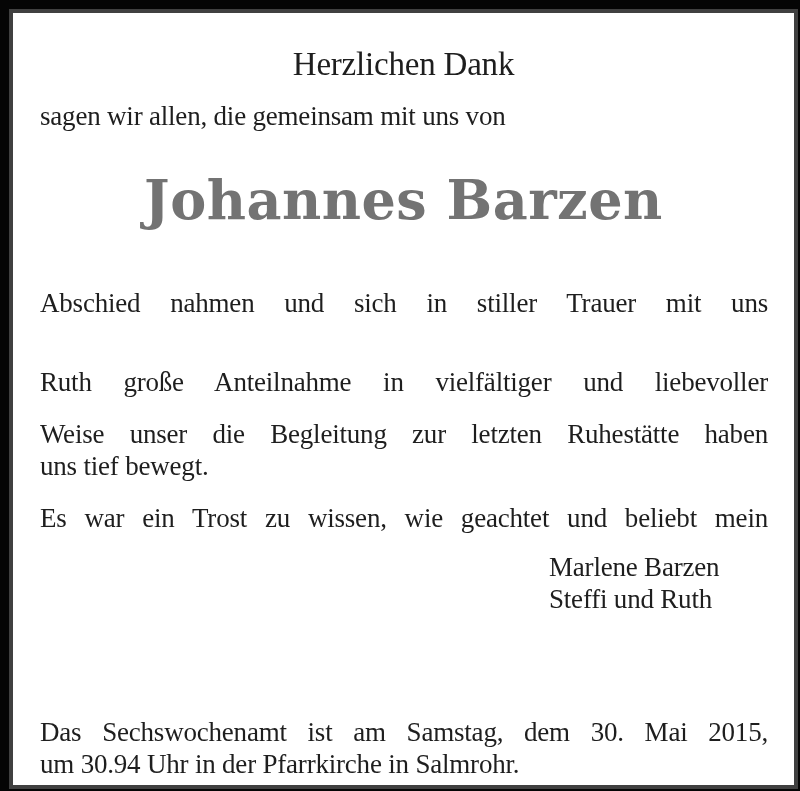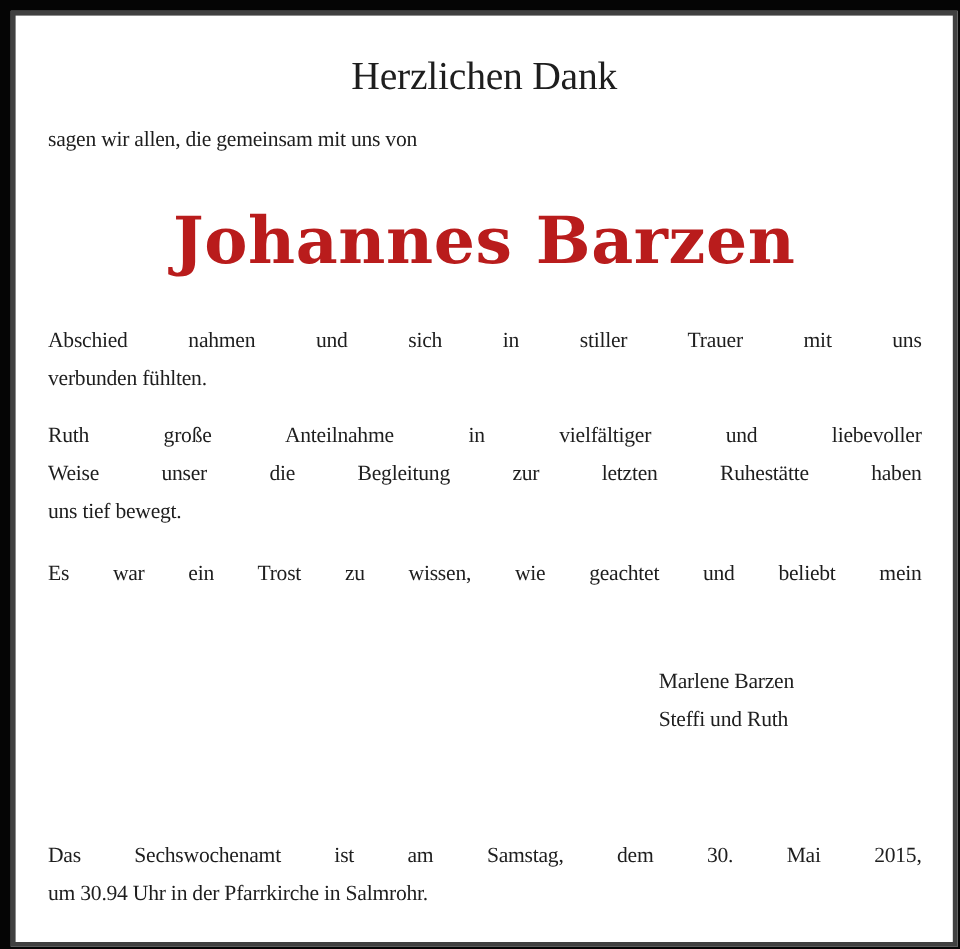--- a/index.html
+++ b/index.html
@@ -15,68 +15,67 @@
       position: absolute;
       left: 9px; top: 9px;
       width: 781px; height: 772px;
       background: #ffffff;
       border: 4px solid #404040;
     }
     .txt {
       position: absolute;
       white-space: nowrap;
       font-family: "Liberation Serif", "DejaVu Serif", serif;
-      font-size: 18px;
+      font-size: 27px;
       line-height: 32px;
       letter-spacing: -0.2px;
       color: #1e1e1e;
     }
     .heading {
       left: 0; width: 781px; text-align: center;
       top: 32px;
       font-size: 33px; line-height: 38px;
     }
     .intro { left: 27px; top: 87px; }
     .name {
       left: 0; width: 781px; text-align: center;
       top: 155px;
       font-family: "DejaVu Serif", "Liberation Serif", serif;
       font-weight: bold;
       font-size: 54px; line-height: 64px;
       letter-spacing: 0.5px;
-      color: #b91c1c;
+      color: #737373;
     }
     .para {
       left: 27px; width: 728px;
       white-space: normal;
       text-align: justify;
     }
     .p1 { top: 254px; }
     .p2 { top: 333px; }
-    .p3 { top: 448px; }
+    .p3 { top: 469px; }
     .sig { left: 536px; }
     .sig1 { top: 538px; text-align: right; }
     .sig2 { top: 570px; }
     .place { left: 27px; top: 636px; }
     .place b { font-weight: bold; }
     .svc { top: 683px; }
     .line { display: block; white-space: nowrap; }
-    .line.just { text-align: justify; text-align-last: justify; }
+    .line.just { text-align: justify; text-align-last: justify; margin-top: 20px; }
   </style>
 </head>
 <body>
 
 <div class="card">
   <div class="txt heading">Herzlichen Dank</div>
   <div class="txt intro">sagen wir allen, die gemeinsam mit uns von</div>
   <div class="txt name">Johannes Barzen</div>
 
   <div class="txt para p1">
     <span class="line just">Abschied nahmen und sich in stiller Trauer mit uns</span>
-    <span class="line">verbunden fühlten.</span>
   </div>
 
   <div class="txt para p2">
     <span class="line just">Ruth große Anteilnahme in vielfältiger und liebevoller</span>
     <span class="line just">Weise unser die Begleitung zur letzten Ruhestätte haben</span>
     <span class="line">uns tief bewegt.</span>
   </div>
 
   <div class="txt para p3">
     <span class="line just">Es war ein Trost zu wissen, wie geachtet und beliebt mein</span>

